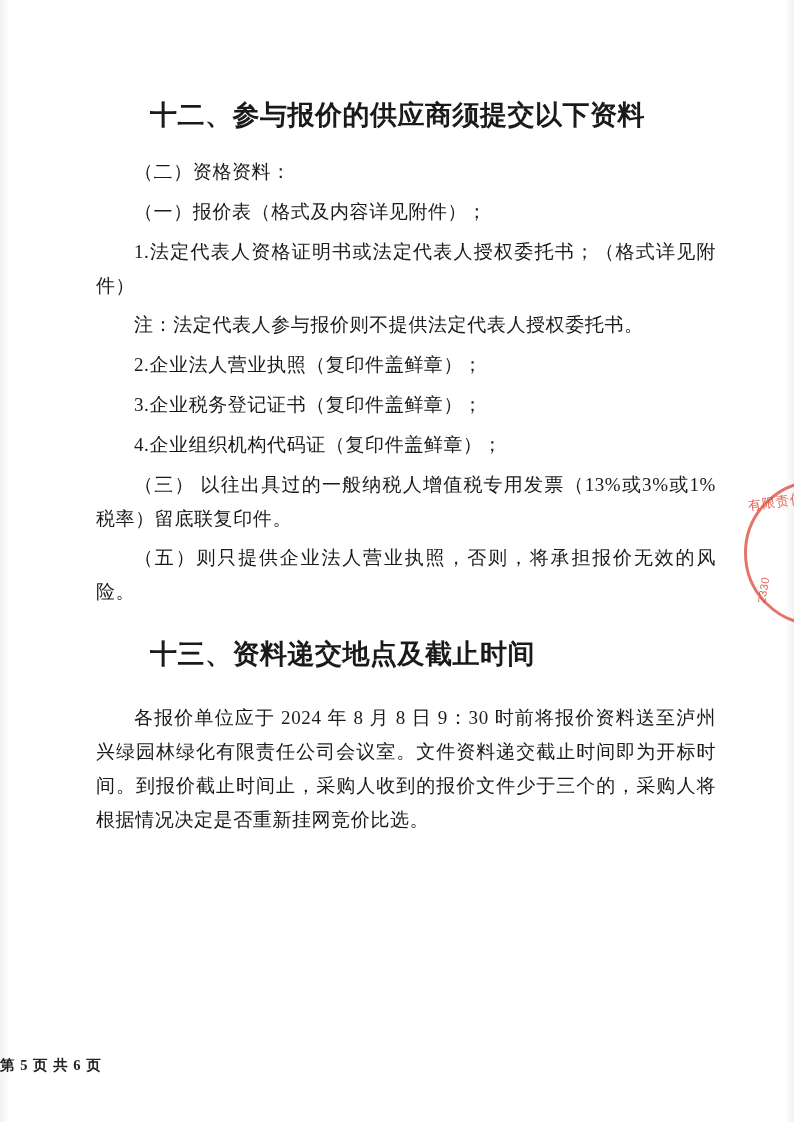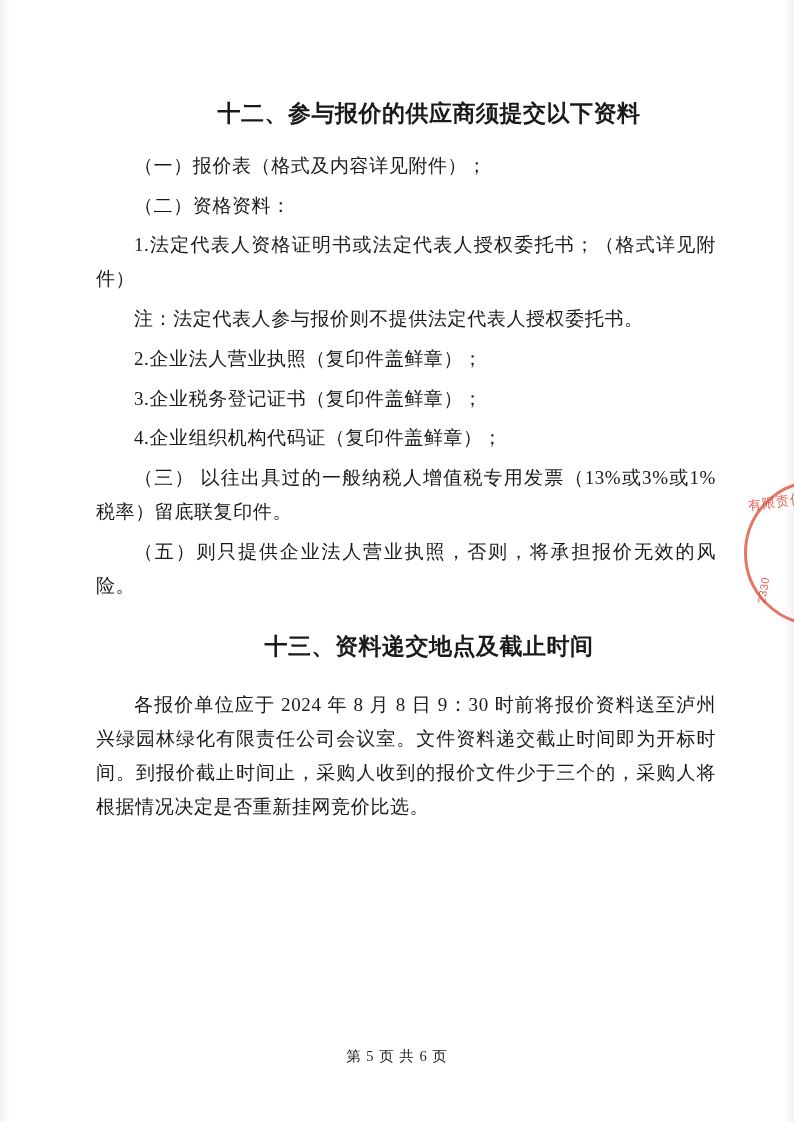--- a/index.html
+++ b/index.html
@@ -20,51 +20,51 @@
     width: 794px;
     height: 1122px;
     box-sizing: border-box;
     padding: 96px 78px 40px 96px;
   }
   .doc-body {
     position: relative;
     z-index: 2;
   }
   h2.section-heading {
-    font-size: 23px;
+    font-size: 27px;
     font-weight: bold;
     margin: 0 0 16px 0;
     line-height: 1.6;
     letter-spacing: 0.5px;
     text-indent: 2em;
-    font-family: Liberation Serif, serif;
-    text-align: center;
+    font-family: Liberation Mono, monospace;
   }
   h2.section-heading.second {
     margin-top: 26px;
     margin-bottom: 23px;
   }
   p.para {
     font-size: 19px;
     line-height: 1.78;
     margin: 0 0 6px 0;
     text-align: justify;
     text-justify: inter-ideograph;
     text-indent: 2em;
     letter-spacing: 0.6px;
   }
   .footer {
     position: absolute;
     left: 0;
     right: 0;
-    bottom: 56px;
-    text-align: center;
+    bottom: 47px;
+    text-align: left;
     font-size: 14.5px;
     letter-spacing: 1px;
     color: #222;
+    font-weight: bold;
   }
   
   .stamp {
     position: absolute;
     right: -4px;
     top: 480px;
     width: 60px;
     height: 150px;
     z-index: 1;
     pointer-events: none;
@@ -127,22 +127,22 @@
   <div class="stamp">
     <div class="ring"></div>
     <div class="stamp-text">有限责任公</div>
     <div class="stamp-num">2330</div>
   </div>
 
   <div class="doc-body">
 
     <h2 class="section-heading">十二、参与报价的供应商须提交以下资料</h2>
 
+    <p class="para">（二）资格资料：</p>
     <p class="para">（一）报价表（格式及内容详见附件）；</p>
-    <p class="para">（二）资格资料：</p>
     <p class="para">1.法定代表人资格证明书或法定代表人授权委托书；（格式详见附件）</p>
     <p class="para">注：法定代表人参与报价则不提供法定代表人授权委托书。</p>
     <p class="para">2.企业法人营业执照（复印件盖鲜章）；</p>
     <p class="para">3.企业税务登记证书（复印件盖鲜章）；</p>
     <p class="para">4.企业组织机构代码证（复印件盖鲜章）；</p>
     <p class="para">（三） 以往出具过的一般纳税人增值税专用发票（13%或3%或1%税率）留底联复印件。</p>
     <p class="para">（五）则只提供企业法人营业执照，否则，将承担报价无效的风险。</p>
 
     <h2 class="section-heading second">十三、资料递交地点及截止时间</h2>
 

